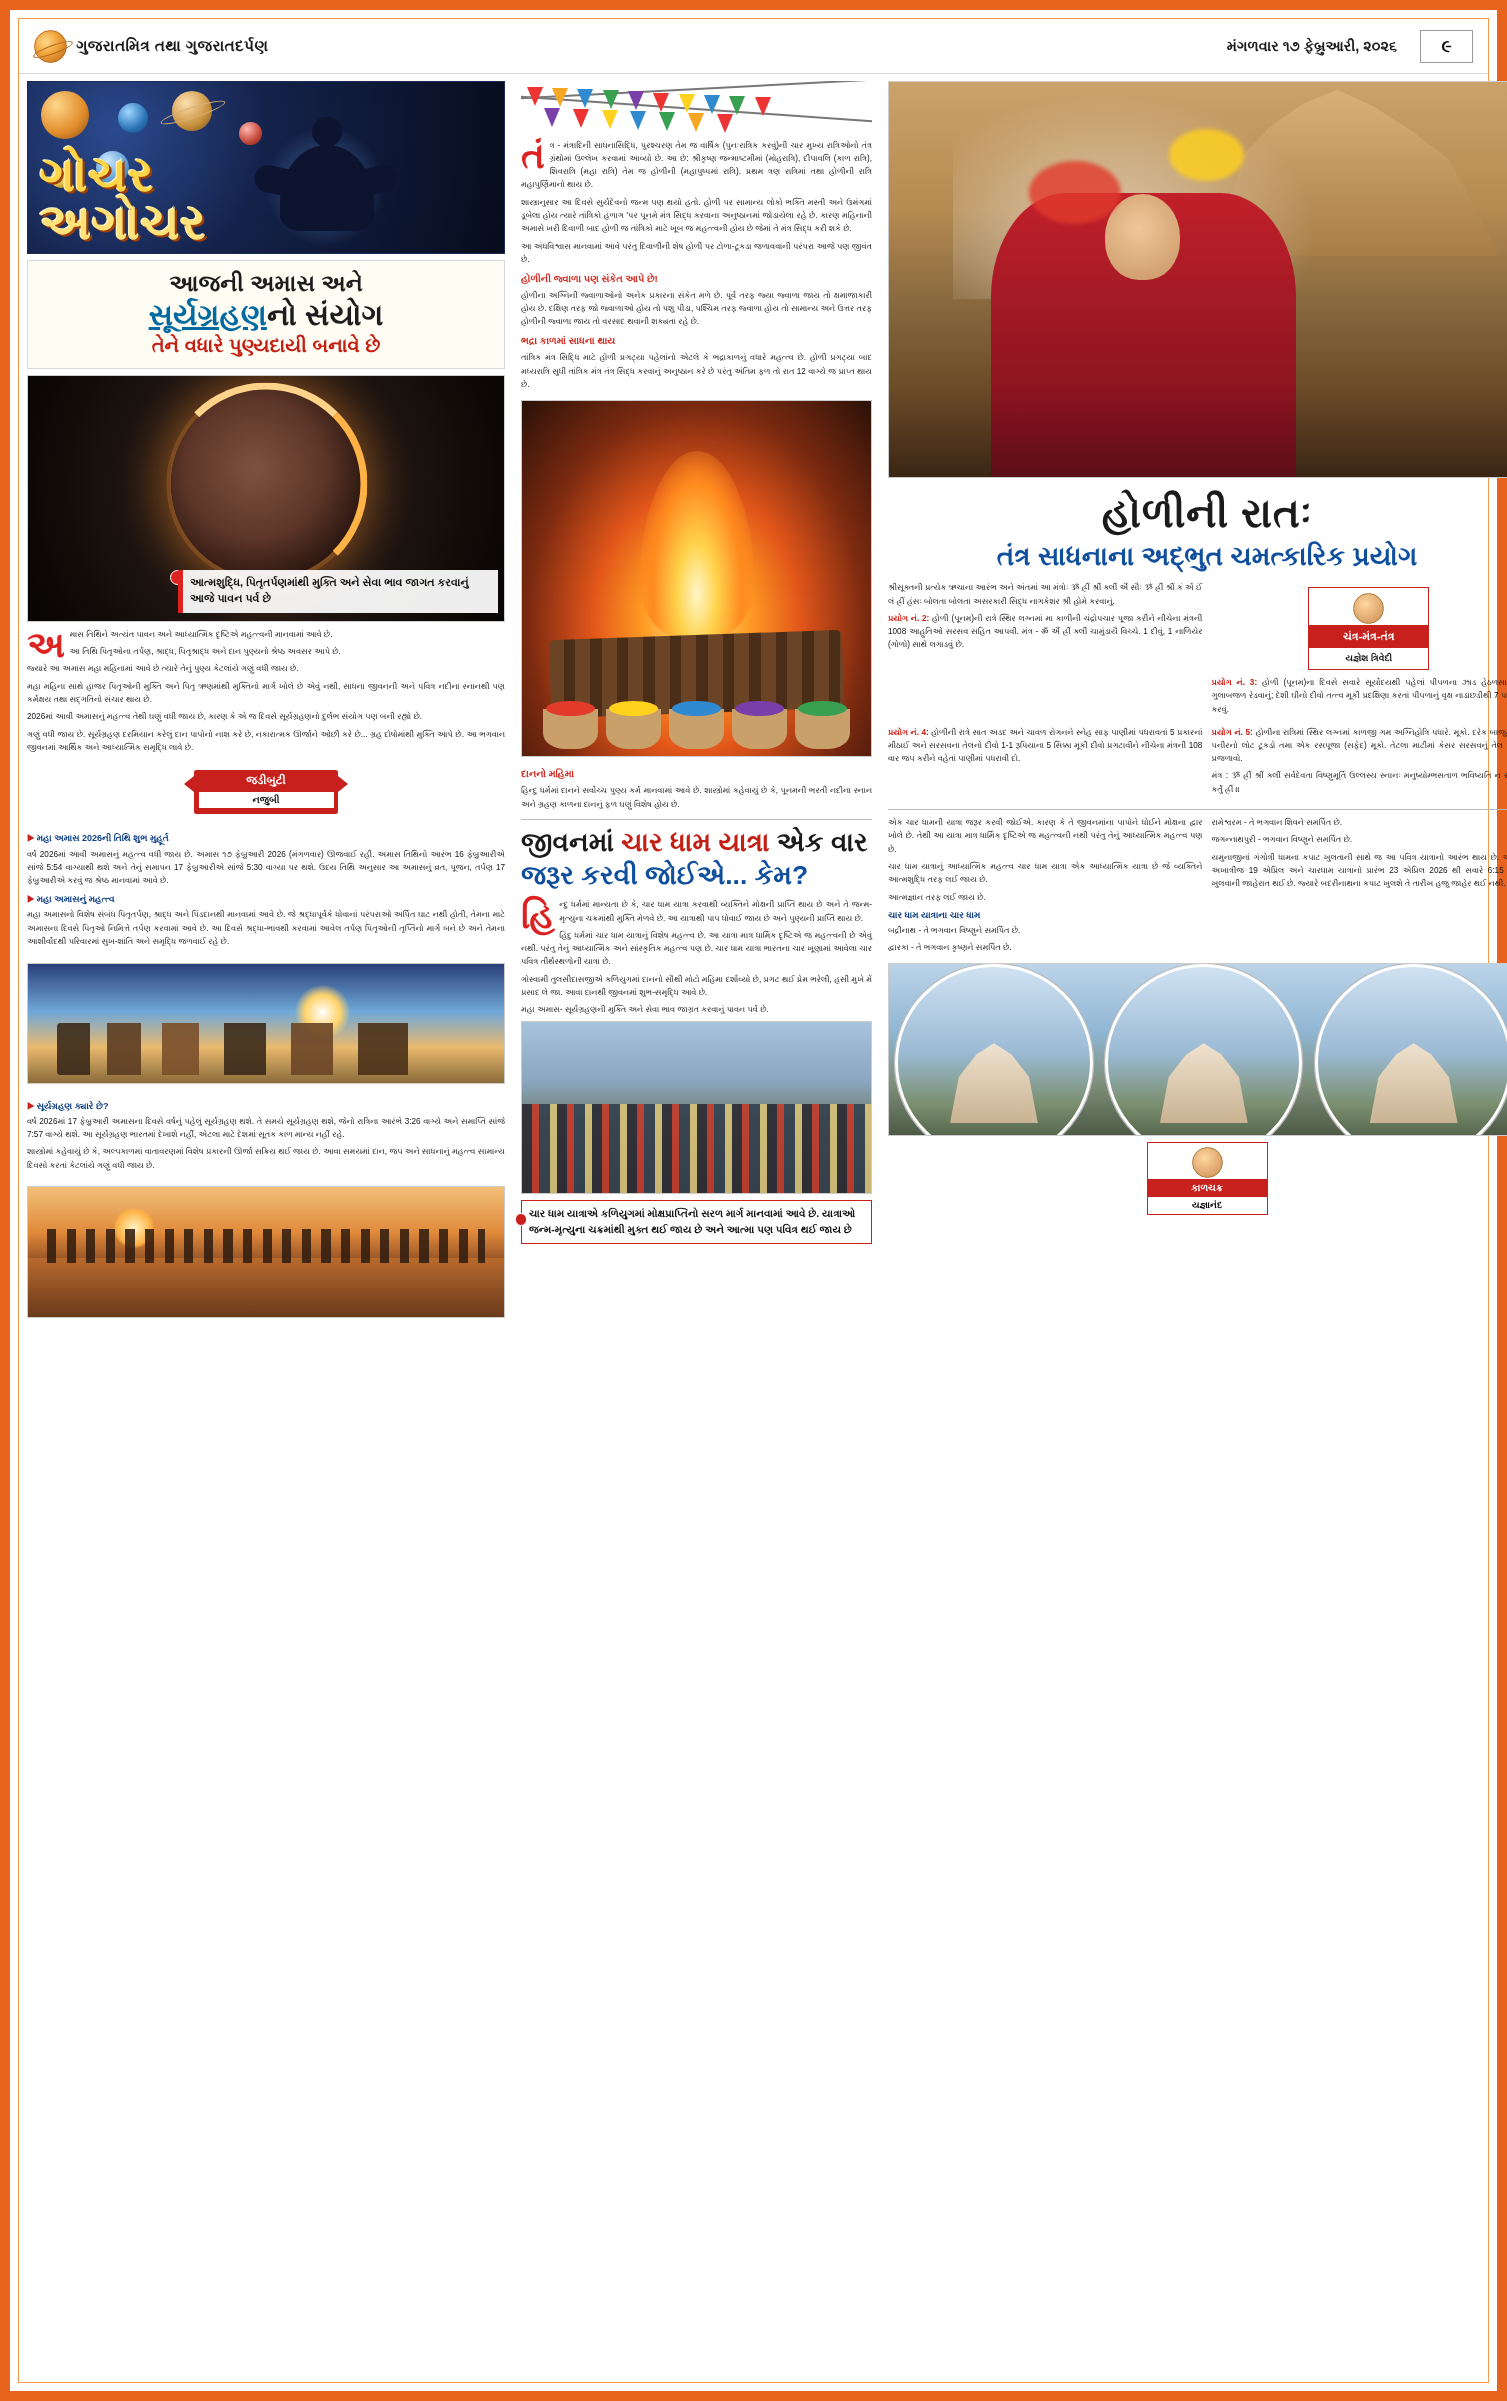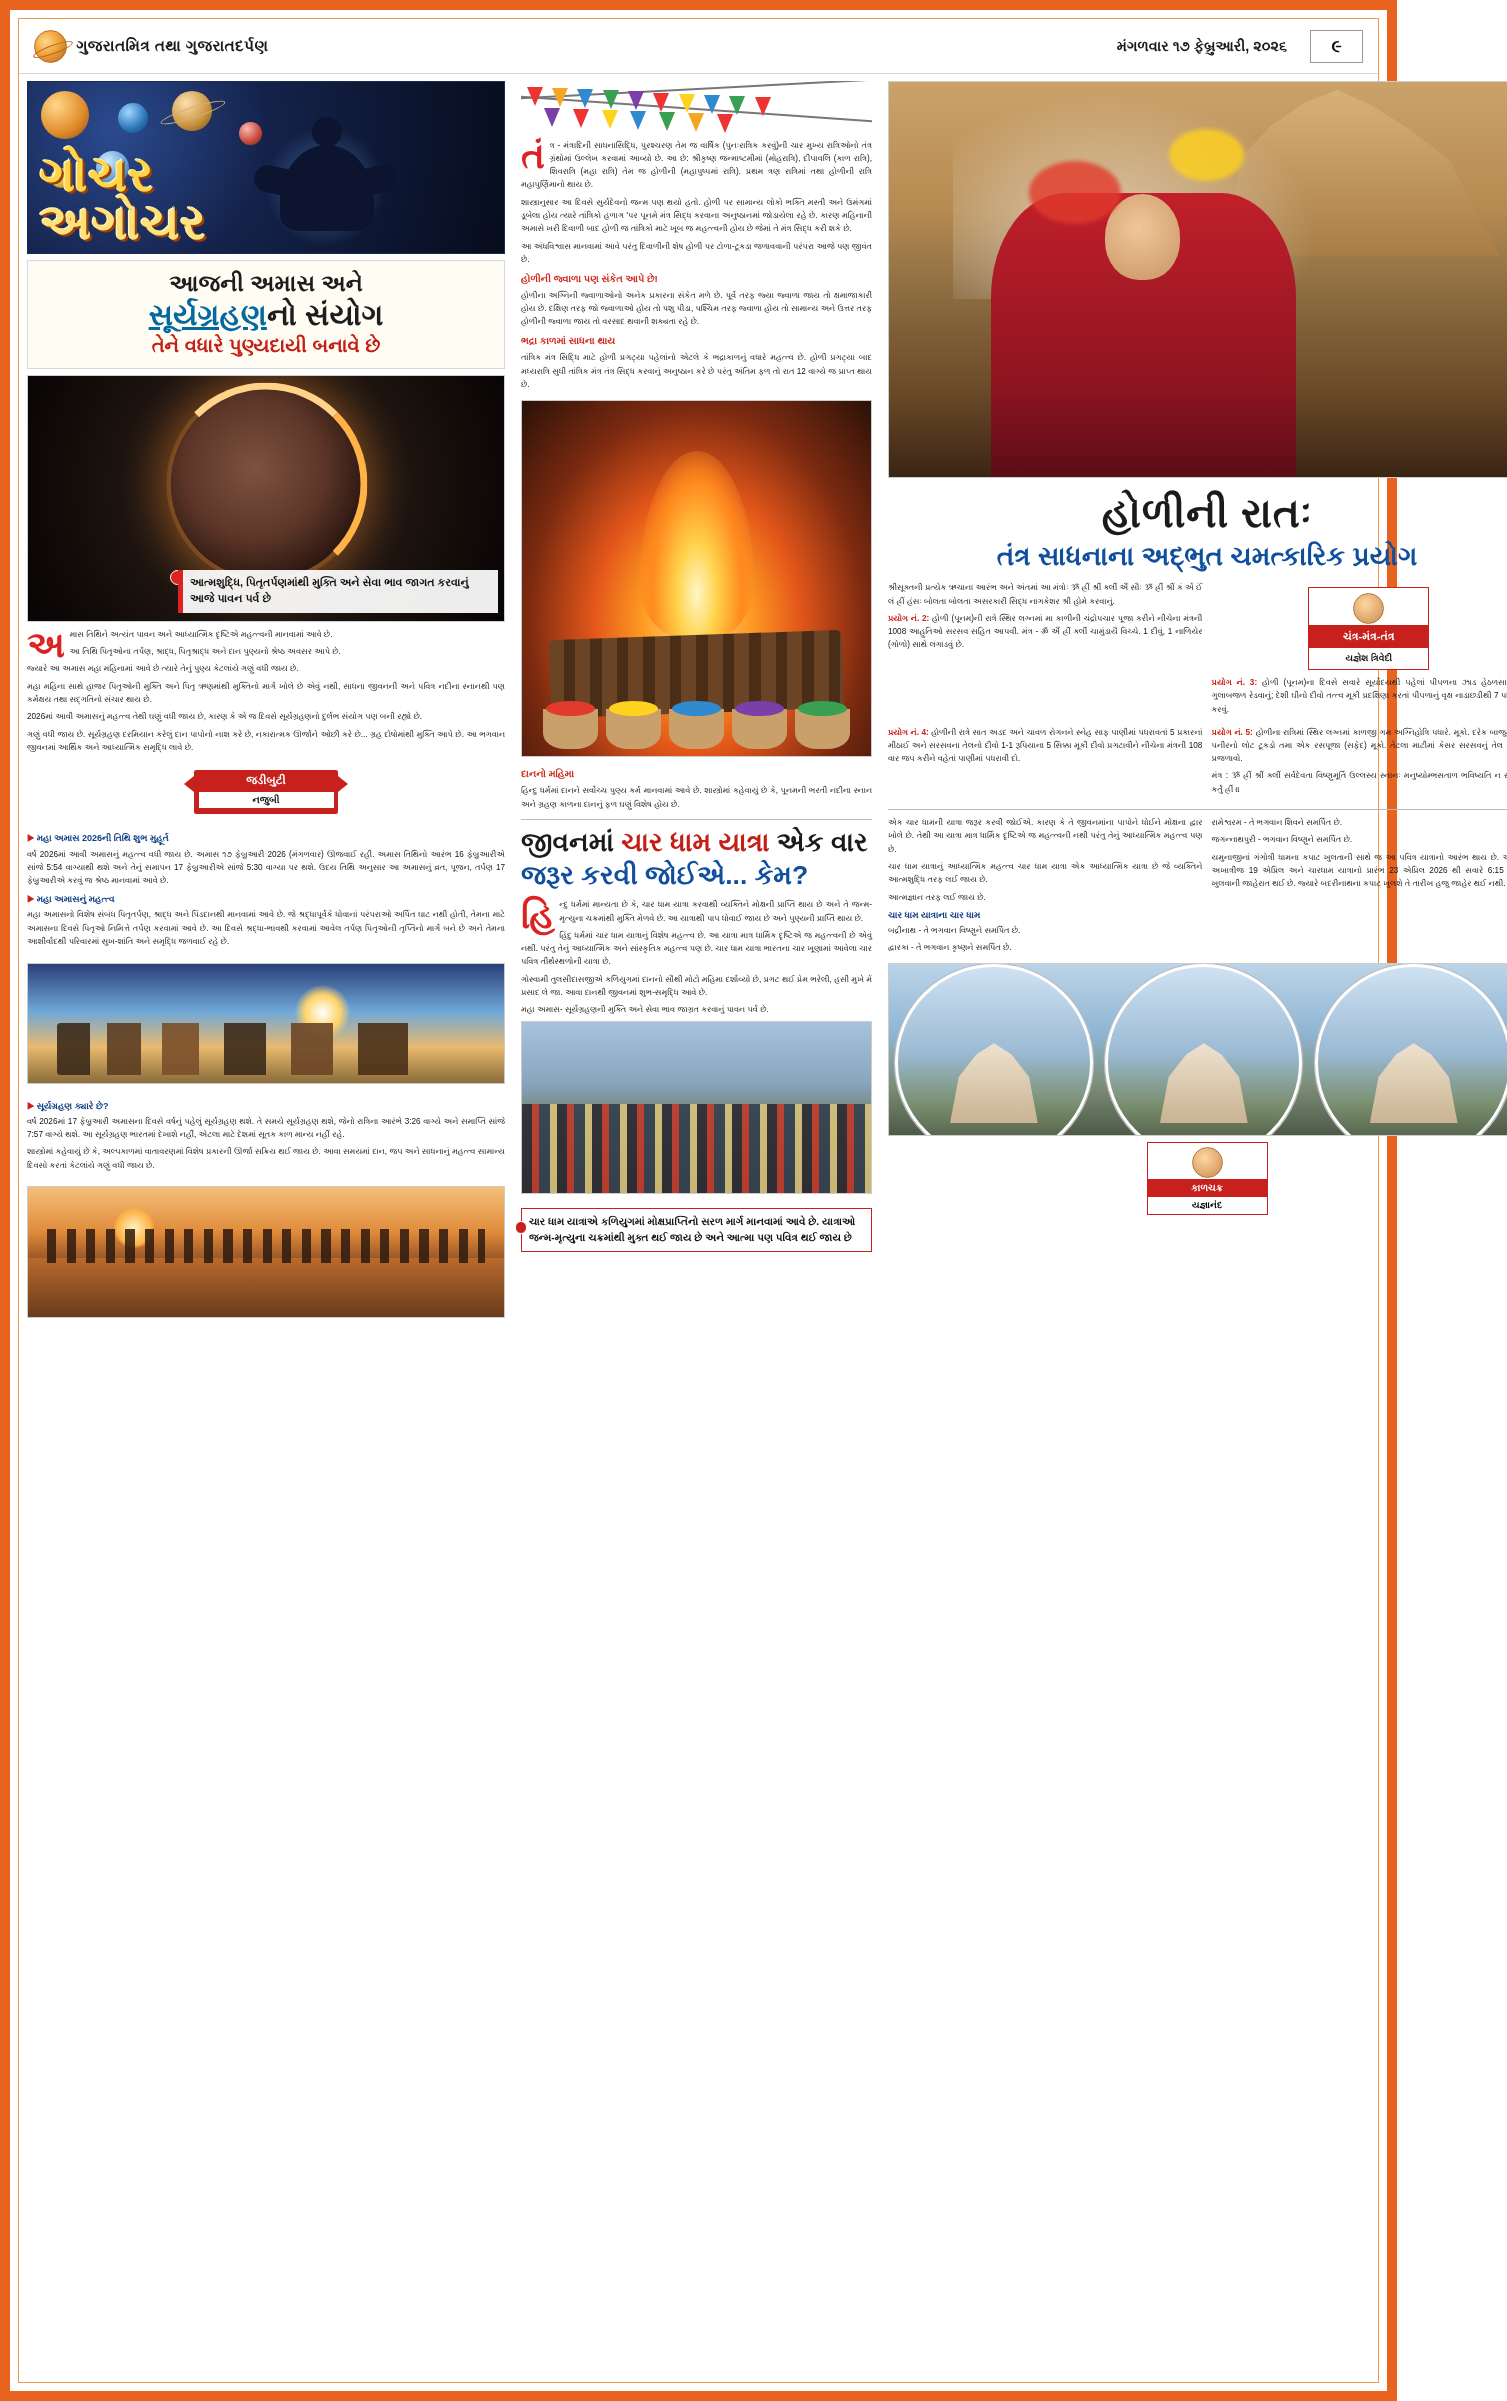--- a/index.html
+++ b/index.html
@@ -7,21 +7,21 @@
   body {
     width: 1507px;
     height: 2401px;
     background: #ffffff;
     font-family: "Liberation Sans", sans-serif;
     overflow: hidden;
   }
 
   .page {
     position: relative;
-    width: 1397px;
+    width: 1507px;
     height: 2401px;
     background: #fff;
     border: 10.4px solid #e8641e;
     padding: 0;
   }
   .page-inner {
     position: absolute;
     inset: 8px;
     border: 1.7px solid #f39a4a;
     background: #fff;
@@ -534,21 +534,21 @@
           </p>
           <p>હિંદુ ધર્મમાં ચાર ધામ યાત્રાનું વિશેષ મહત્ત્વ છે. આ યાત્રા માત્ર ધાર્મિક દૃષ્ટિએ જ મહત્ત્વની છે એવું નથી. પરંતુ તેનું આધ્યાત્મિક અને સાંસ્કૃતિક મહત્ત્વ પણ છે. ચાર ધામ યાત્રા ભારતના ચાર ખૂણામાં આવેલા ચાર પવિત્ર તીર્થસ્થળોની યાત્રા છે.</p>
           <p>ગોસ્વામી તુલસીદાસજીએ કળિયુગમાં દાનનો સૌથી મોટો મહિમા દર્શાવ્યો છે, પ્રગટ થઈ પ્રેમ ભરેલી, હસી મુખે મેં પ્રસાદ લે જા. આવા દાનથી જીવનમાં શુભ-સમૃદ્ધિ આવે છે.</p>
           <p>મહા અમાસ- સૂર્યગ્રહણની મુક્તિ અને સેવા ભાવ જાગ્રત કરવાનું પાવન પર્વ છે.</p>
         </div>
 
         <div class="pilgrim-photo">
           <div class="crowd"></div>
         </div>
 
-        <div class="bottom-note" style="margin-top:14px">
+        <div class="bottom-note" style="margin-top:6px">
           <span class="dot"></span>
           <span>ચાર ધામ યાત્રાએ કળિયુગમાં મોક્ષપ્રાપ્તિનો સરળ માર્ગ માનવામાં આવે છે. યાત્રાઓ જન્મ-મૃત્યુના ચક્રમાંથી મુક્ત થઈ જાય છે અને આત્મા પણ પવિત્ર થઈ જાય છે</span>
         </div>
       </div>
     </div>
 
     <div class="col3">
 
       <div class="holi-photo">
         <div class="hp-temple"></div>

